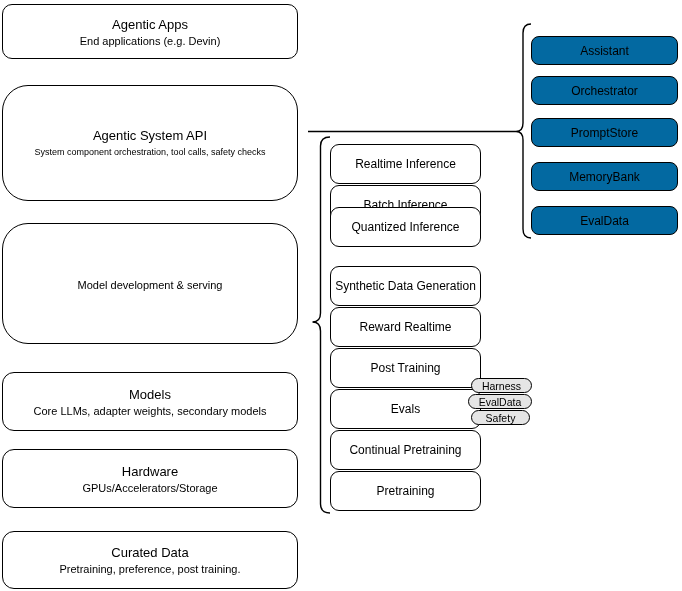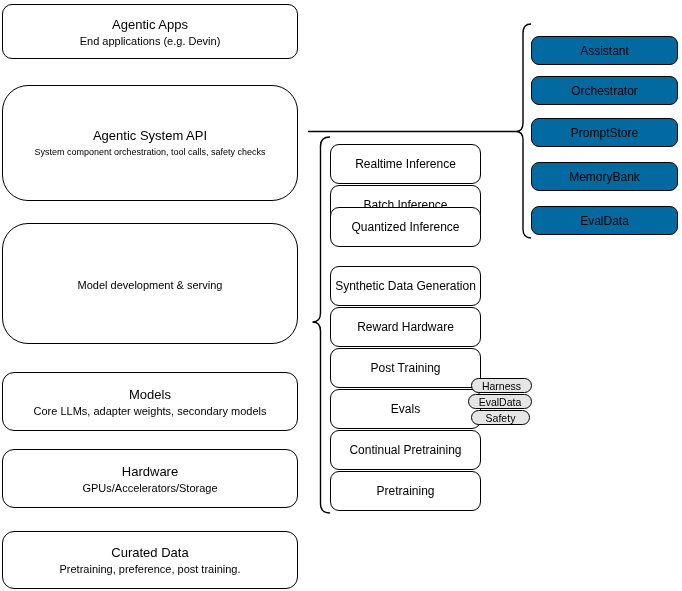--- a/index.html
+++ b/index.html
@@ -120,21 +120,21 @@
 
   <div class="lbox r12" style="top:531px; height:58px;">
     <div class="t">Curated Data</div>
     <div class="s">Pretraining, preference, post training.</div>
   </div>
 
   <div class="mbox" style="top:144px;">Realtime Inference</div>
   <div class="mbox" style="top:185px;">Batch Inference</div>
   <div class="mbox" style="top:207px;">Quantized Inference</div>
   <div class="mbox" style="top:266px;">Synthetic Data Generation</div>
-  <div class="mbox" style="top:307px;">Reward Hardware</div>
+  <div class="mbox" style="top:307px;">Reward Realtime</div>
   <div class="mbox" style="top:348px;">Post Training</div>
   <div class="mbox" style="top:389px;">Evals</div>
   <div class="mbox" style="top:430px;">Continual Pretraining</div>
   <div class="mbox" style="top:471px;">Pretraining</div>
 
   <div class="tag" style="left:471px; top:378px; width:61px;">Harness</div>
   <div class="tag" style="left:468px; top:394px; width:64px;">EvalData</div>
   <div class="tag" style="left:471px; top:410px; width:59px;">Safety</div>
 
   <div class="rboxc" style="top:36px;">Assistant</div>

